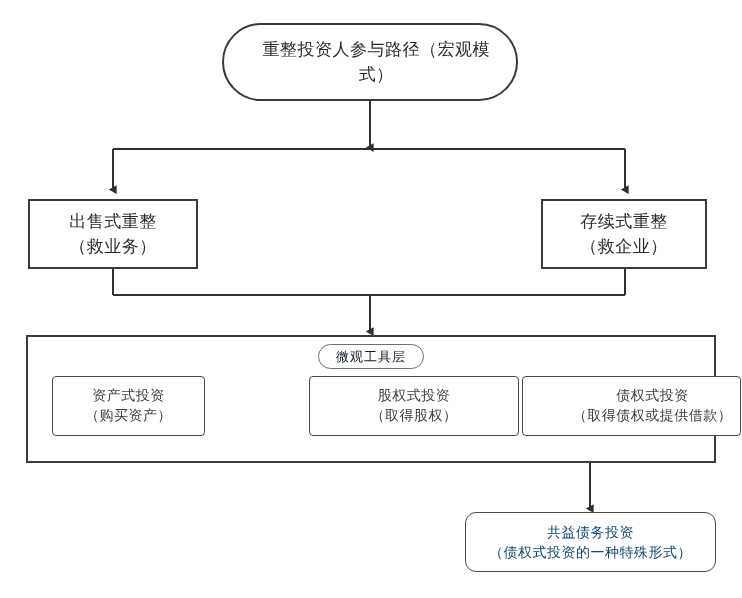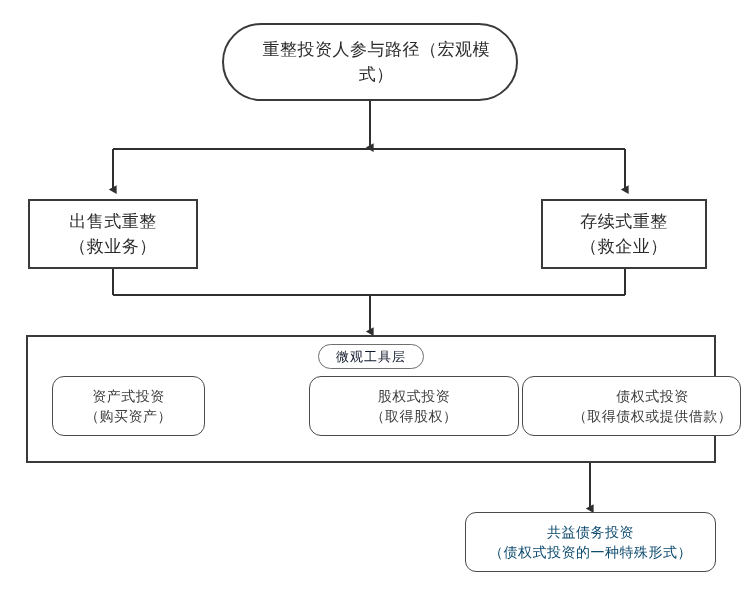--- a/index.html
+++ b/index.html
@@ -92,22 +92,23 @@
     color: #0f172a;
     z-index: 4;
   }
 
   
   .node-tool {
     top: 376px;
     height: 60px;
     font-size: 14px;
     border: 1.6px solid #4a4a4a;
-    border-radius: 12px;
+    border-radius: 4px;
     color: #3d3d3d;
+    font-family: Liberation Serif, serif;
   }
   .node-tool.t1 { left: 52px;  width: 153px; }
   .node-tool.t2 { left: 268px; width: 210px; margin-left: 41px; }
   .node-tool.t3 { left: 522px; width: 219px; padding-left: 42px; }
 
   
   .node-bottom {
     left: 465px;
     top: 512px;
     width: 251px;

